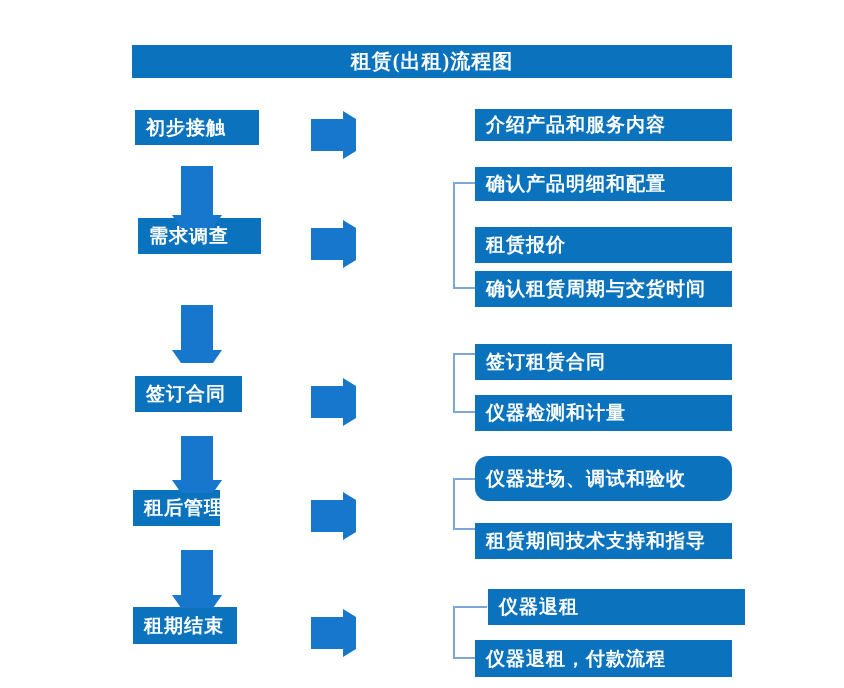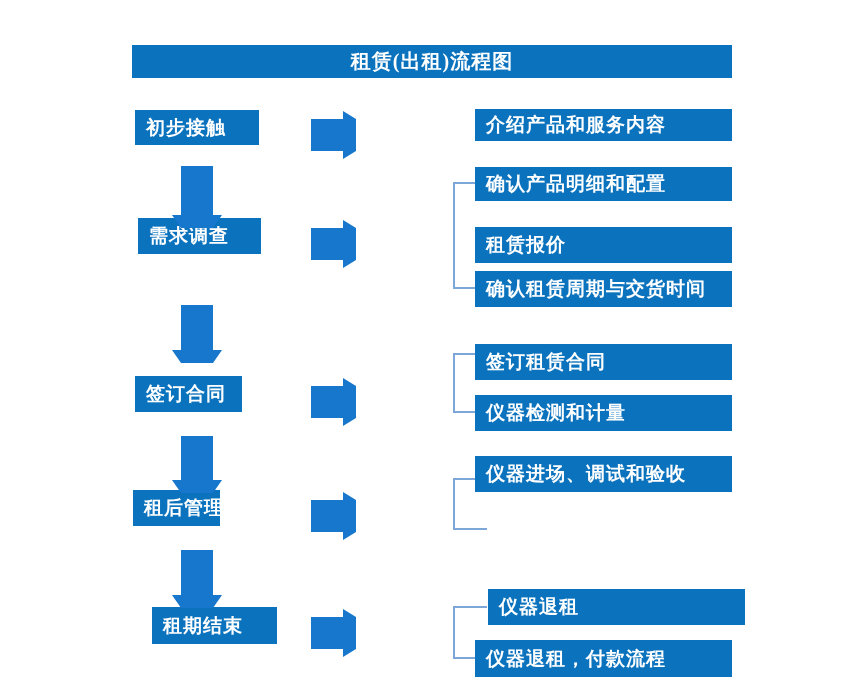--- a/index.html
+++ b/index.html
@@ -44,29 +44,29 @@
     letter-spacing: 1px;
     white-space: nowrap;
     overflow: hidden;
   }
   .detail { left: 443px; width: 257px; }
   
   .s1 { left: 103px; top: 78px;  width: 124px; height: 35px; }
   .s2 { left: 106px; top: 186px; width: 123px; height: 36px; }
   .s3 { left: 103px; top: 344px; width: 107px; height: 36px; }
   .s4 { left: 101px; top: 458px; width: 87px; height: 36px; }
-  .s5 { left: 101px; top: 575px; width: 125px; height: 37px; margin-left: 19px; }
+  .s5 { left: 101px; top: 575px; width: 104px; height: 37px; }
   
   .r1  { top: 77px;  height: 26px; }
   .r2  { top: 135px; height: 34px; }
   .r3  { top: 195px; height: 36px; }
   .r4  { top: 239px; height: 36px; }
   .r5  { top: 312px; height: 36px; }
   .r6  { top: 363px; height: 36px; }
-  .r7  { top: 424px; height: 36px; }
+  .r7  { top: 424px; height: 45px; border-radius: 13px; }
   .r8  { top: 491px; height: 36px; }
   .r9  { top: 557px; height: 36px; margin-left: 13px; }
   .r10 { top: 608px; height: 37px; }
   
   .harrow {
     position: absolute;
     left: 263px;
     width: 90px; height: 16px;
     display: flex;
     align-items: center;
@@ -173,16 +173,17 @@
   <div class="bracket b4"></div>
   <div class="bracket b5"></div>
 
   <div class="box detail r1">介绍产品和服务内容</div>
   <div class="box detail r2">确认产品明细和配置</div>
   <div class="box detail r3">租赁报价</div>
   <div class="box detail r4">确认租赁周期与交货时间</div>
   <div class="box detail r5">签订租赁合同</div>
   <div class="box detail r6">仪器检测和计量</div>
   <div class="box detail r7">仪器进场、调试和验收</div>
+  <div class="box detail r8">租赁期间技术支持和指导</div>
   <div class="box detail r9">仪器退租</div>
   <div class="box detail r10">仪器退租，付款流程</div>
 
 </div>
 
 </body></html>

